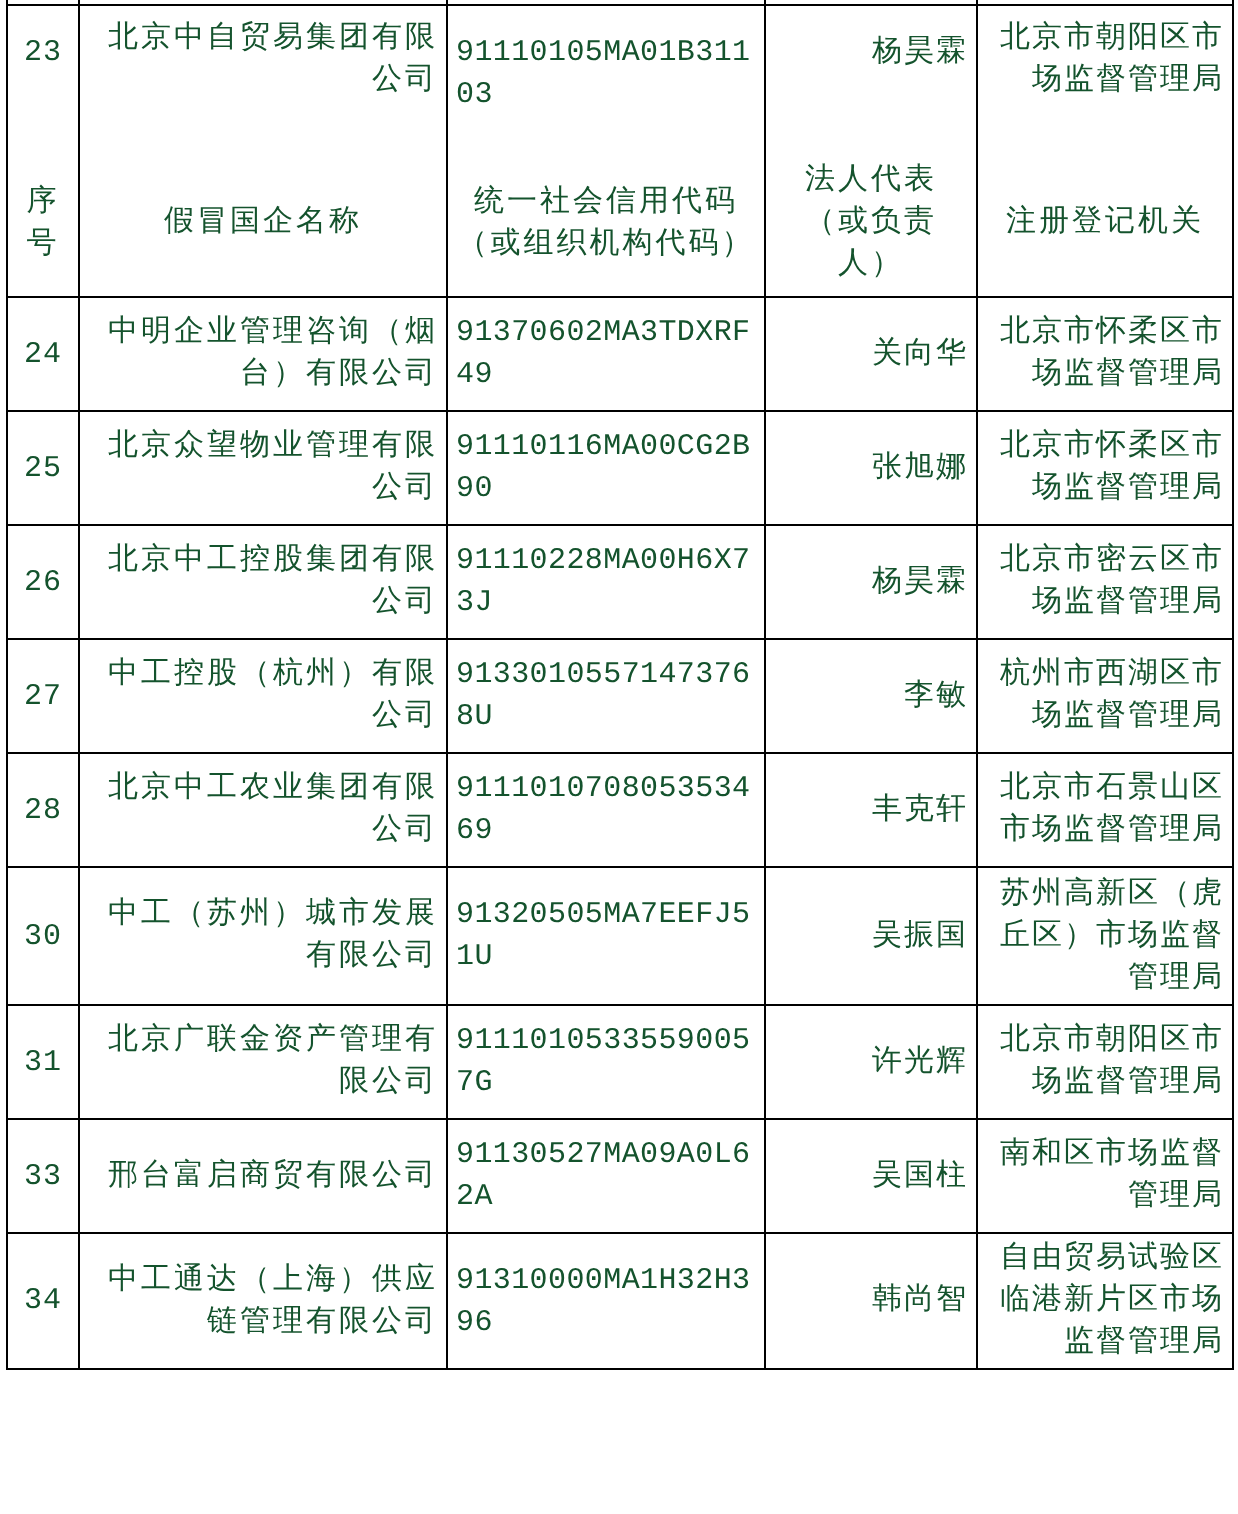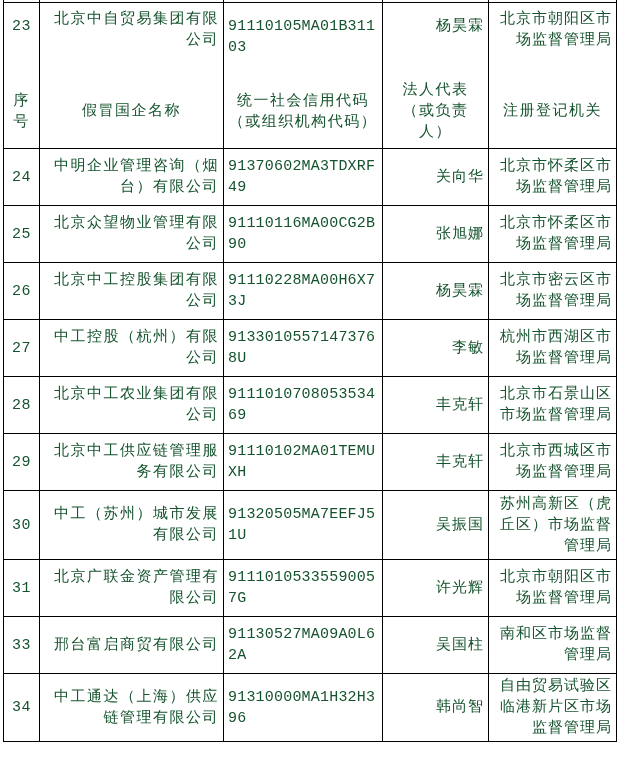--- a/index.html
+++ b/index.html
@@ -122,27 +122,20 @@
         <td class="c-person">李敏</td>
         <td class="c-auth">杭州市西湖区市场监督管理局</td>
       </tr>
       <tr class="data-row">
         <td class="c-no">28</td>
         <td class="c-name">北京中工农业集团有限公司</td>
         <td class="c-code">911101070805353469</td>
         <td class="c-person">丰克轩</td>
         <td class="c-auth">北京市石景山区市场监督管理局</td>
       </tr>
-      <tr class="data-row">
-        <td class="c-no">29</td>
-        <td class="c-name">北京中工供应链管理服务有限公司</td>
-        <td class="c-code">91110102MA01TEMUXH</td>
-        <td class="c-person">丰克轩</td>
-        <td class="c-auth">北京市西城区市场监督管理局</td>
-      </tr>
       <tr class="data-row tall-row">
         <td class="c-no">30</td>
         <td class="c-name">中工（苏州）城市发展有限公司</td>
         <td class="c-code">91320505MA7EEFJ51U</td>
         <td class="c-person">吴振国</td>
         <td class="c-auth">苏州高新区（虎丘区）市场监督管理局</td>
       </tr>
       <tr class="data-row">
         <td class="c-no">31</td>
         <td class="c-name">北京广联金资产管理有限公司</td>

